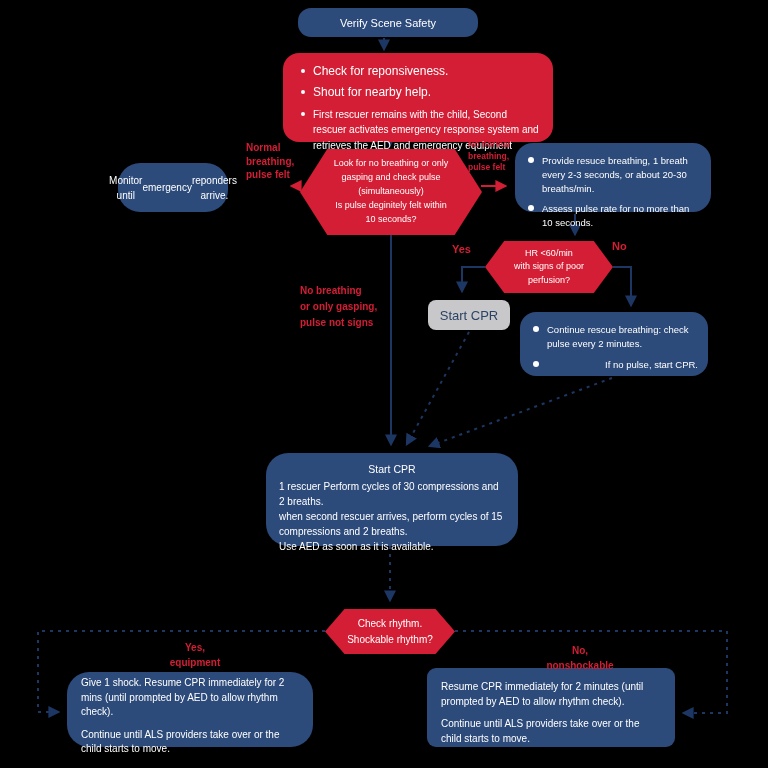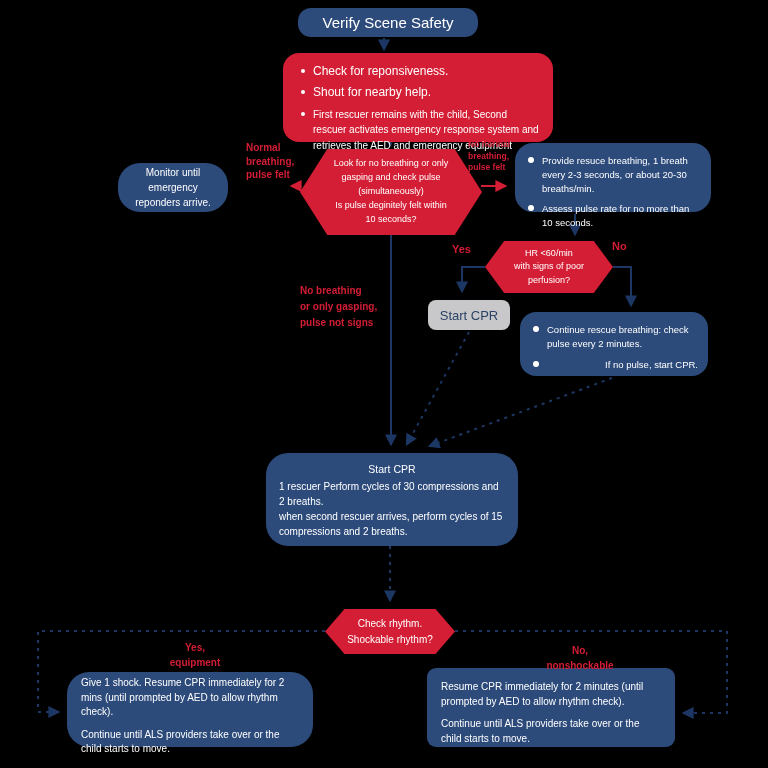--- a/index.html
+++ b/index.html
@@ -9,30 +9,30 @@
   svg.connectors{position:absolute;left:0;top:0;z-index:1;}
   .conn{stroke:var(--conn,#1d3764);stroke-width:2;fill:none;}
   .conn.dashed{stroke-dasharray:3 5;}
   .conn.red{stroke:var(--red,#d41e35);}
   .node{position:absolute;box-sizing:border-box;z-index:2;color:var(--white,#fff);}
   .blue{background:var(--blue,#2c4a7a);}
   .redbg{background:var(--red,#d41e35);}
   .hex{clip-path:polygon(0 50%,15% 0,85% 0,100% 50%,85% 100%,15% 100%);
        display:flex;flex-direction:column;justify-content:center;text-align:center;}
   .pillc{display:flex;align-items:center;justify-content:center;text-align:center;}
-  .title-node{left:298px;top:8px;width:180px;height:29px;border-radius:13px;font-size:15px;}
+  .title-node{left:298px;top:8px;width:180px;height:29px;border-radius:13px;font-size:11px;}
   .assess-node{left:283px;top:53px;width:270px;height:89px;border-radius:16px;padding:11px 14px 8px 18px;}
   .b-row{display:flex;align-items:flex-start;margin-bottom:7px;}
   .b-row .dot{flex:0 0 auto;border-radius:50%;background:var(--white,#fff);margin-right:8px;}
   .assess-node .dot{width:4px;height:4px;margin-top:5px;}
   .assess-node .b-row{font-size:12px;line-height:1.2;}
   .assess-node .b-row.small{font-size:10px;line-height:1.55;margin-bottom:0;}
   .dec1{left:300px;top:149px;width:182px;height:86px;font-size:9px;line-height:1.55;padding:0 14px;}
   .monitor-node{left:118px;top:163px;width:110px;height:49px;border-radius:22px;
-       font-size:10px;line-height:1.5;flex-direction:column;}
+       font-size:10px;line-height:1.5;}
   .rescue-node{left:515px;top:143px;width:196px;height:69px;border-radius:18px;padding:11px 10px 8px 13px;}
   .rescue-node .dot,.continue-node .dot{width:6px;height:6px;margin-top:3px;}
   .rescue-node .b-row,.continue-node .b-row{font-size:9.5px;line-height:1.45;justify-content:space-between;}
   .dec2{left:485px;top:241px;width:128px;height:52px;font-size:9px;line-height:1.5;}
   .pill-node{left:428px;top:300px;width:82px;height:30px;border-radius:8px;
        background:var(--gray,#c8c8ca);color:var(--navy,#2a4365);font-size:13px;}
   .continue-node{left:520px;top:312px;width:188px;height:64px;border-radius:16px;padding:11px 10px 6px 13px;}
   .cpr-node{left:266px;top:453px;width:252px;height:93px;border-radius:22px;padding:9px 13px;font-size:10px;line-height:1.5;}
   .cpr-node .cpr-title{text-align:center;font-size:10.5px;margin-bottom:1px;}
   .dec3{left:325px;top:609px;width:130px;height:45px;font-size:10px;line-height:1.6;}
@@ -138,20 +138,21 @@
     <div class="b-row">
       <span class="dot"></span>
       <span>If no pulse, start CPR.</span>
     </div>
   </div>
 
   <div class="node blue cpr-node">
     <div class="cpr-title">Start CPR</div>
     <div>1 rescuer Perform cycles of 30 compressions and 2 breaths.</div>
     <div>when second rescuer arrives, perform cycles of 15 compressions and 2 breaths.</div>
+    <div>Use AED as soon as it is available.</div>
   </div>
 
   <div class="node redbg hex dec3">
     <div>Check rhythm.</div>
     <div>Shockable rhythm?</div>
   </div>
 
   <div class="node blue shock-node">
     <p>Give 1 shock. Resume CPR immediately for 2 mins (until prompted by AED to allow rhythm check).</p>
     <p>Continue until ALS providers take over or the child starts to move.</p>

